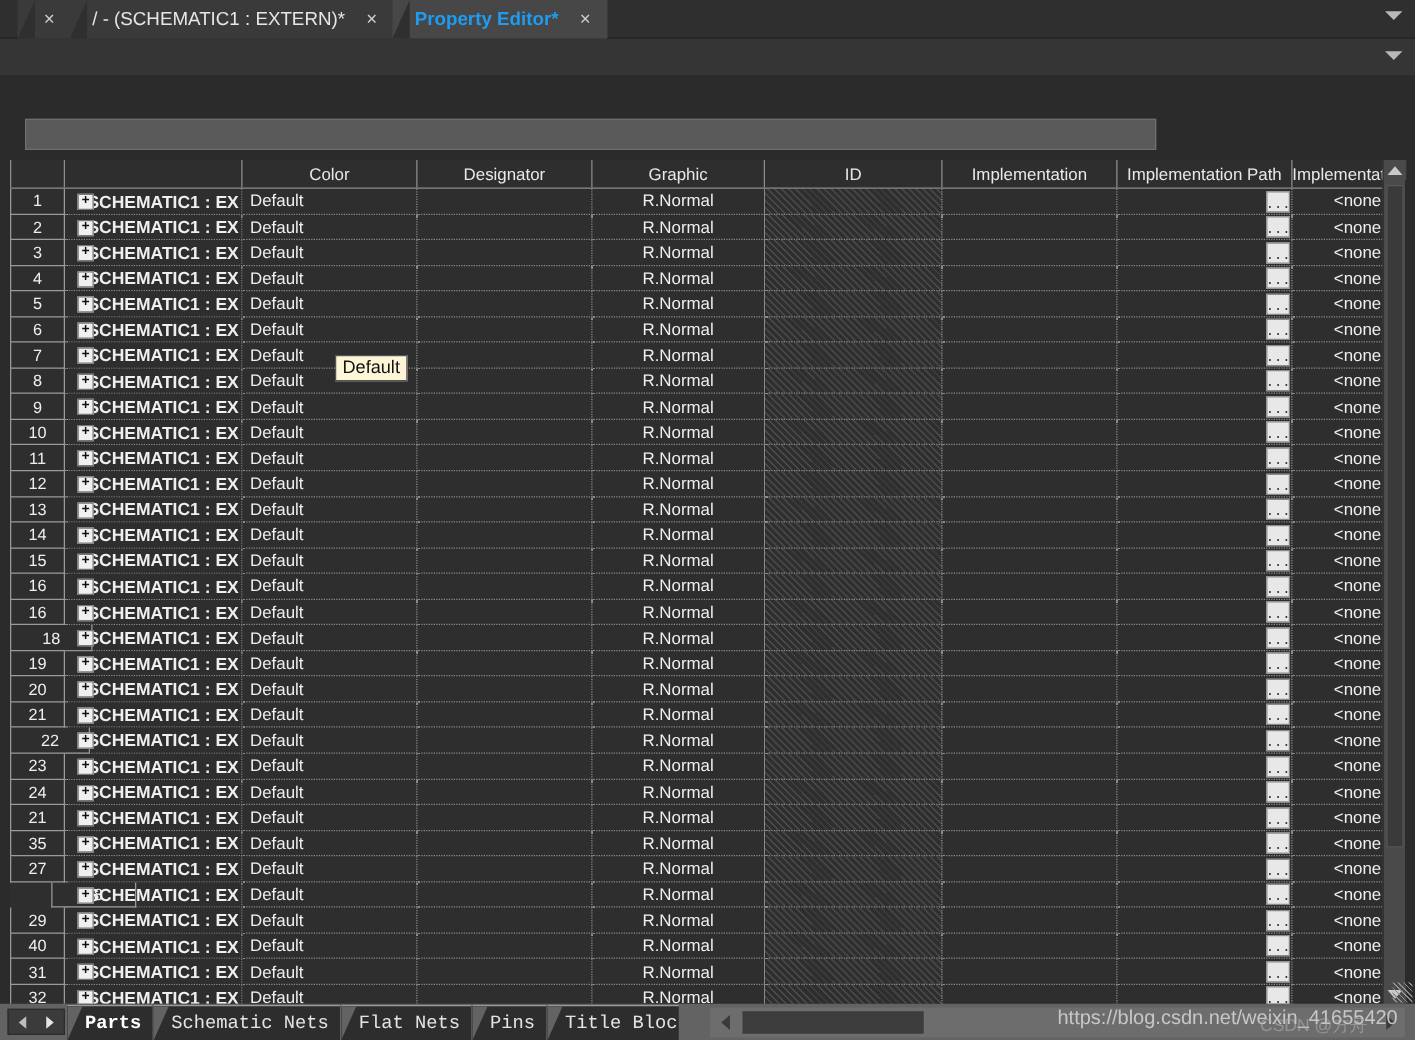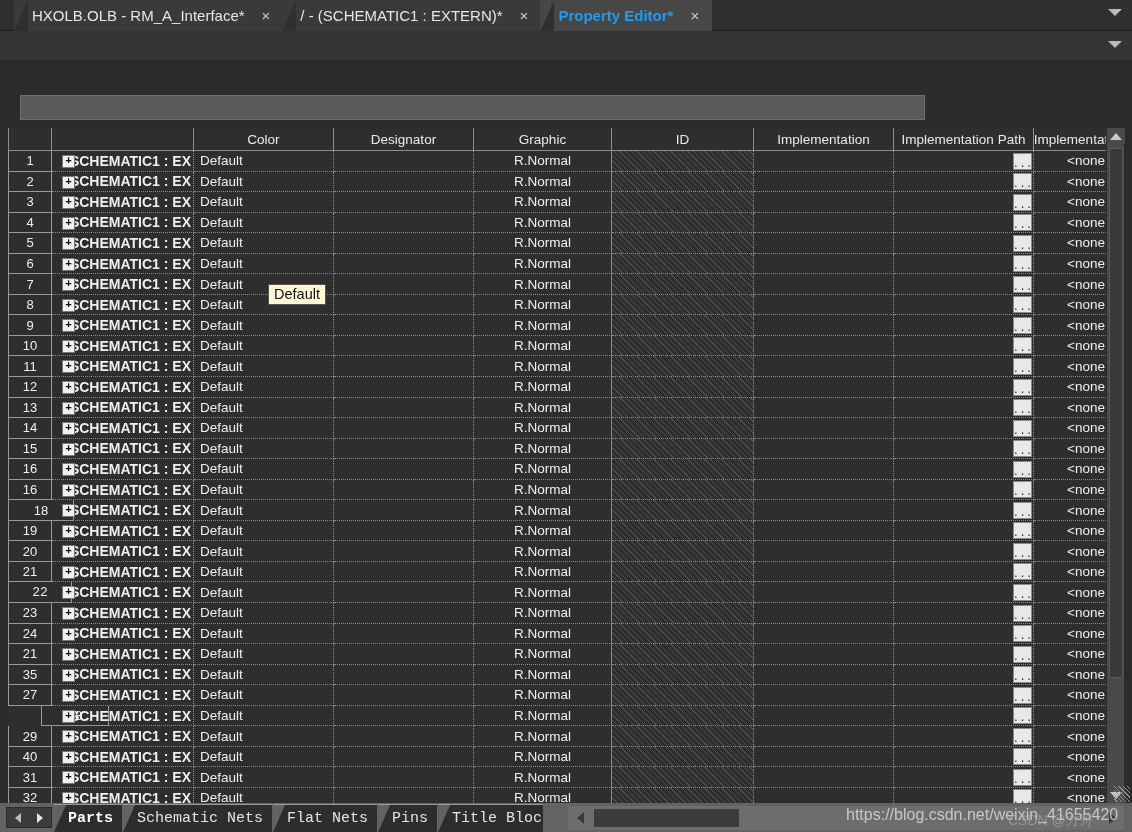--- a/index.html
+++ b/index.html
@@ -319,21 +319,20 @@
   }
 </style>
 </head>
 <body>
 
 <div id="app">
 
   <div class="tabbar">
     <div class="tabstrip">
       <div class="tab inactive">
-        <span class="tab-label">HXOLB.OLB - RM_A_Interface*</span>
         <span class="tab-close">×</span>
       </div>
       <div class="tab inactive">
         <span class="tab-label">/ - (SCHEMATIC1 : EXTERN)*</span>
         <span class="tab-close">×</span>
       </div>
       <div class="tab active">
         <span class="tab-label">Property Editor*</span>
         <span class="tab-close">×</span>
       </div>
@@ -693,21 +692,21 @@
           <div class="cell c-desig" style="left: 326px; width: 140px;"></div>
           <div class="cell c-graphic" style="left: 466px; width: 138px;">R.Normal</div>
           <div class="cell c-id" style="left: 604px; width: 142px;"></div>
           <div class="cell c-impl" style="left: 746px; width: 140px;"></div>
           <div class="cell c-implpath" style="left: 886px; width: 140px;">
             <span class="dotsbtn">...</span>
           </div>
           <div class="cell c-impltype" style="left: 1026px; width: 74px;">&lt;none</div>
         </div>
         <div class="grow">
-          <div class="cell c-num" style="left: 0px; width: 64px; font-family: Liberation Mono, monospace;">22</div>
+          <div class="cell c-num" style="left: 0px; width: 64px;">22</div>
           <div class="cell c-name" style="left: 44px; width: 142px;">
             <span class="plusbox">+</span>
             <span>SCHEMATIC1 : EX</span>
           </div>
           <div class="cell c-color" style="left: 186px; width: 140px;">Default</div>
           <div class="cell c-desig" style="left: 326px; width: 140px;"></div>
           <div class="cell c-graphic" style="left: 466px; width: 138px;">R.Normal</div>
           <div class="cell c-id" style="left: 604px; width: 142px;"></div>
           <div class="cell c-impl" style="left: 746px; width: 140px;"></div>
           <div class="cell c-implpath" style="left: 886px; width: 140px;">

